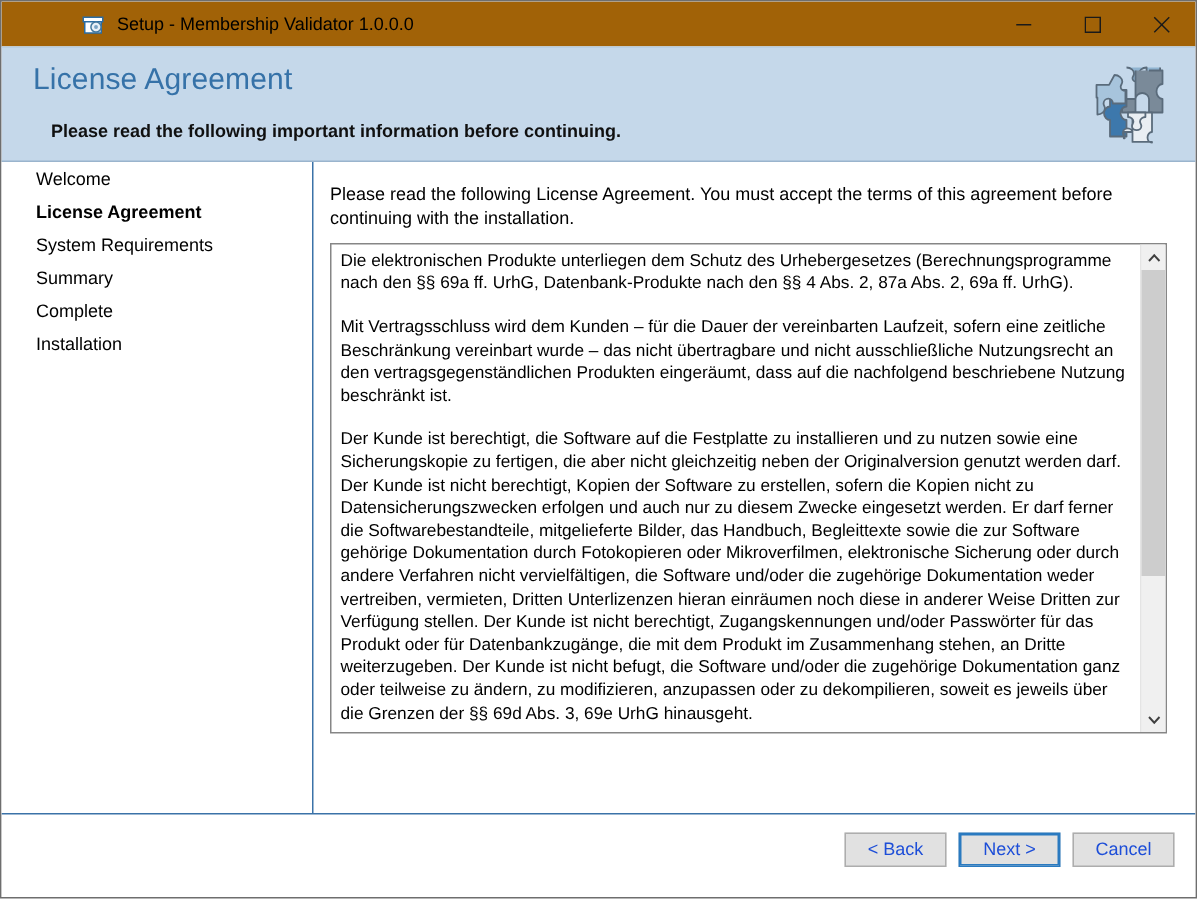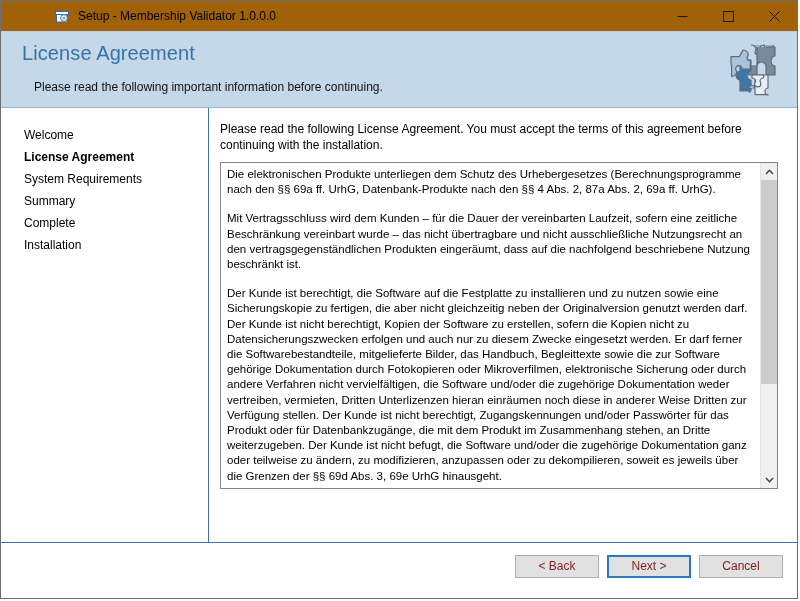--- a/index.html
+++ b/index.html
@@ -82,20 +82,21 @@
     font-size: 20px;
     color: #3672a8;
     letter-spacing: 0.1px;
   }
   #header-subtitle {
     position: absolute;
     left: 33px;
     top: 48px;
     font-size: 12px;
     color: #101010;
+    font-weight: bold;
   }
   #header-graphic {
     position: absolute;
     right: 14px;
     top: 6px;
     width: 62px;
     height: 62px;
   }
 
   
@@ -103,21 +104,20 @@
     position: relative;
     height: 434px;
     background: #ffffff;
     display: flex;
   }
   #sidebar {
     width: 208px;
     flex: 0 0 auto;
     border-right: 1px solid #3b72a8;
     box-sizing: border-box;
-    padding-top: 16px;
     background: #ffffff;
   }
   .nav-item {
     font-size: 12px;
     color: #000000;
     padding: 0 0 0 23px;
     height: 22px;
     line-height: 22px;
     white-space: nowrap;
   }
@@ -236,25 +236,25 @@
     box-sizing: border-box;
   }
   #footer-buttons {
     position: absolute;
     right: 14px;
     top: 12px;
     display: flex;
     gap: 8px;
   }
   .dlg-btn {
-    width: 84px;
+    width: 68px;
     height: 23px;
     font-family: "Liberation Sans", sans-serif;
     font-size: 12px;
-    color: #7f1d1d;
+    color: #1d4ed8;
     background: #e1e1e1;
     border: 1px solid #adadad;
     box-sizing: border-box;
     padding: 0;
     line-height: 21px;
     text-align: center;
   }
   .dlg-btn.default {
     background: #e1e1e1;
     border: 1px solid #2a7ac0;

